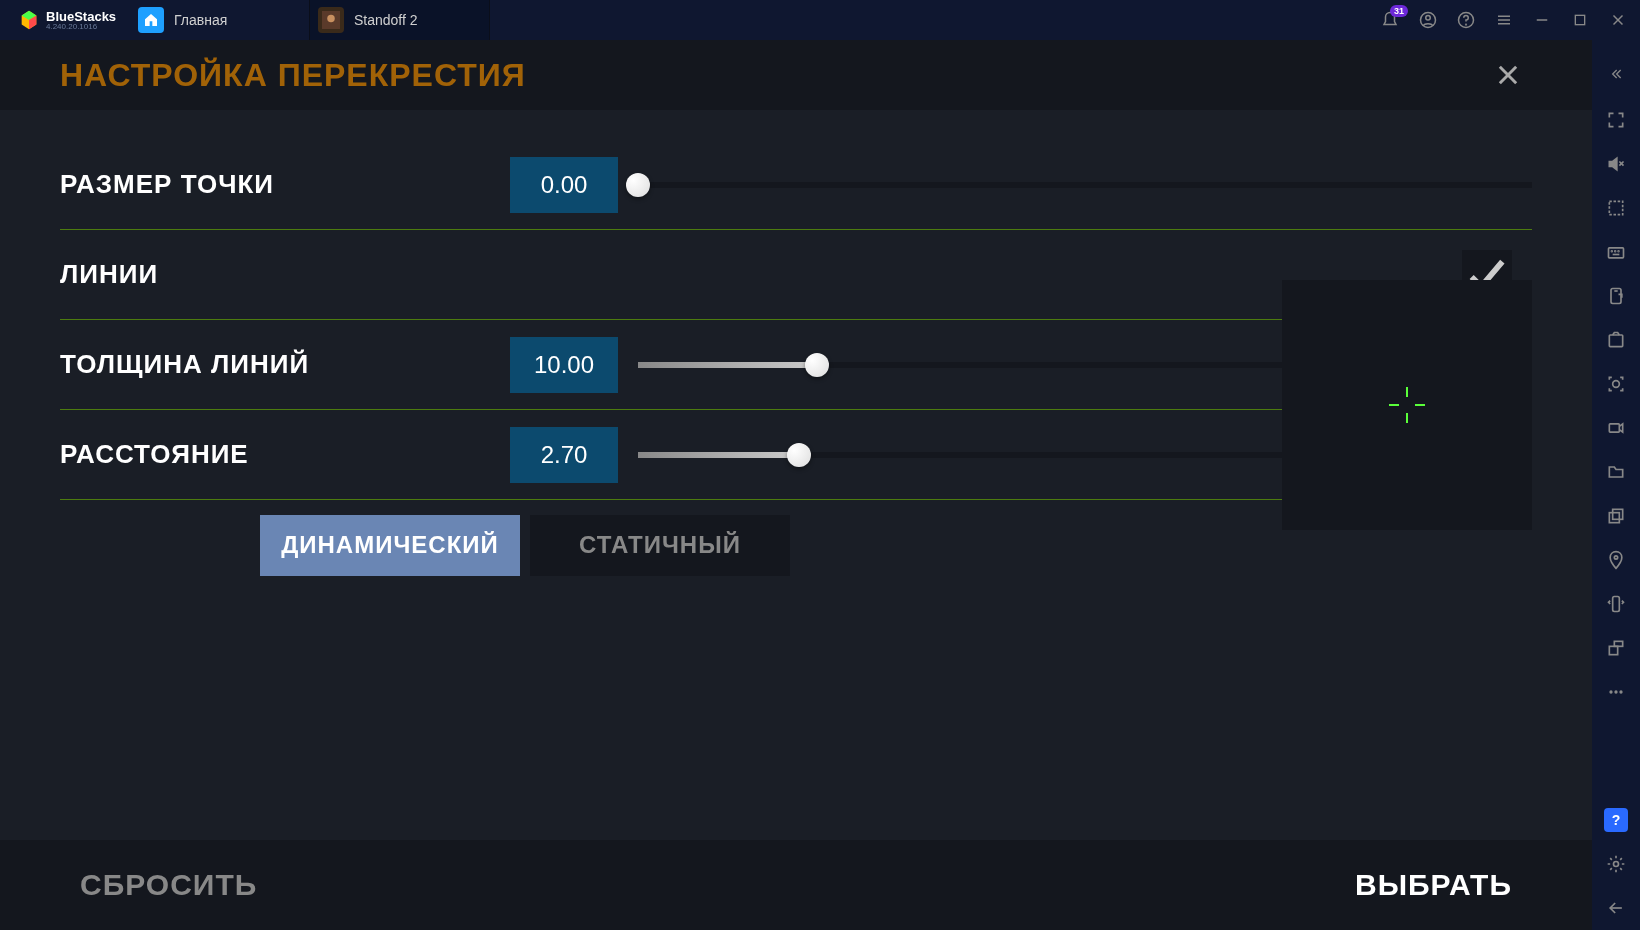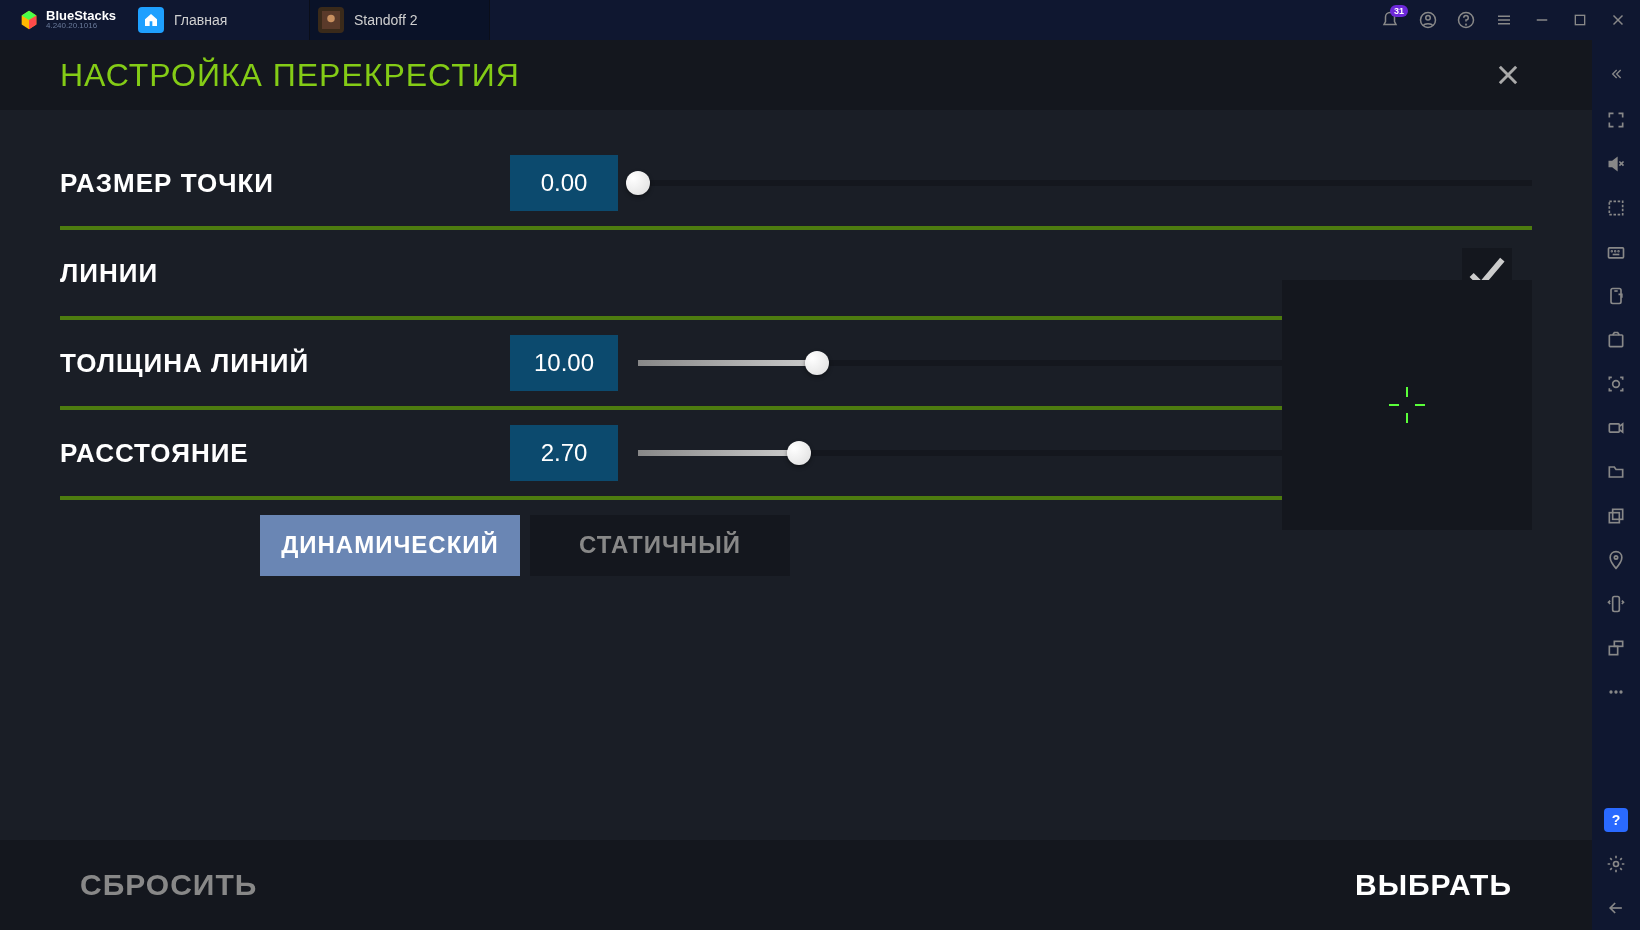--- a/index.html
+++ b/index.html
@@ -13,21 +13,21 @@
 }
 .titlebar {
   height: 40px;
   background: #0f1730;
   display: flex;
   align-items: center;
   color: #ccc;
 }
 .logo-section {
   display: flex;
-  align-items: flex-start;
+  align-items: center;
   padding: 0 10px 0 18px;
   width: 130px;
 }
 .logo-icon {
   width: 22px;
   height: 22px;
   margin-right: 6px;
 }
 .logo-text {
   display: flex;
@@ -132,43 +132,43 @@
 .sidebar-spacer { flex: 1; }
 .header {
   height: 70px;
   background: #14171e;
   display: flex;
   align-items: center;
   padding: 0 60px 0 60px;
   justify-content: space-between;
 }
 .header-title {
-  color: #84cc16;
+  color: #a16207;
   font-size: 32px;
-  font-weight: normal;
+  font-weight: bold;
   letter-spacing: 1px;
   font-family: 'Arial Black', Arial, sans-serif;
   text-transform: uppercase;
 }
 .close-btn {
   color: #aaa;
   font-size: 32px;
   cursor: pointer;
   padding: 0 10px;
 }
 .settings-body {
   flex: 1;
   padding: 30px 60px 0 60px;
   position: relative;
 }
 .setting-row {
   display: flex;
   align-items: center;
   height: 90px;
-  border-bottom: 4px solid #4d7c0f;
+  border-bottom: 1px solid #4d7c0f;
 }
 .setting-row.no-border { border-bottom: none; }
 .setting-label {
   width: 450px;
   color: #fff;
   font-size: 26px;
   font-weight: bold;
   letter-spacing: 1px;
   font-family: 'Arial Black', Arial, sans-serif;
   text-transform: uppercase;

